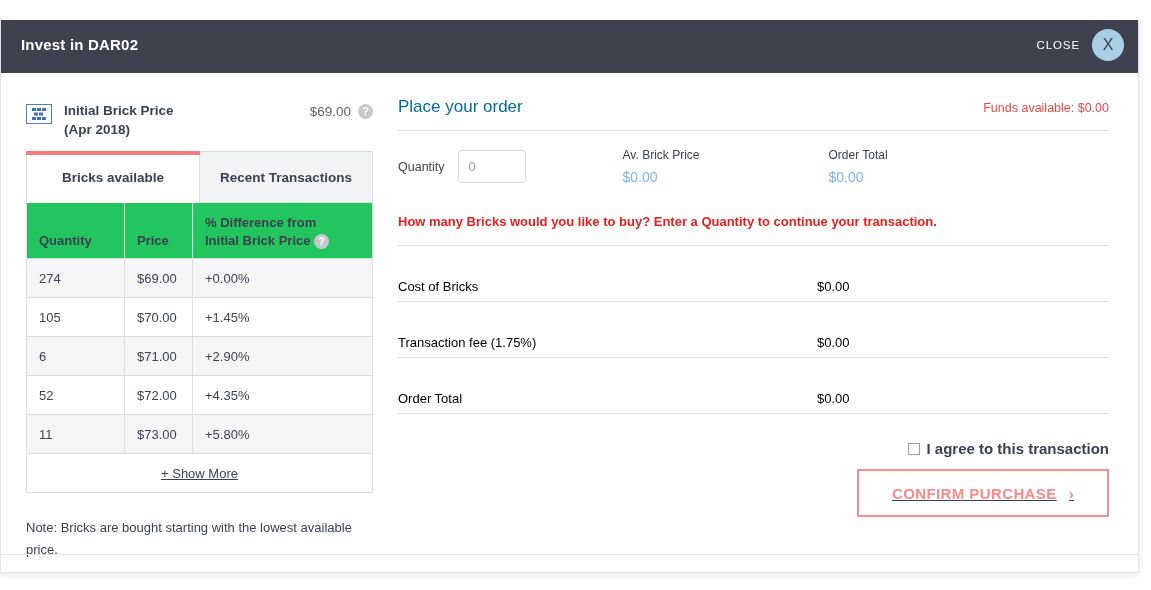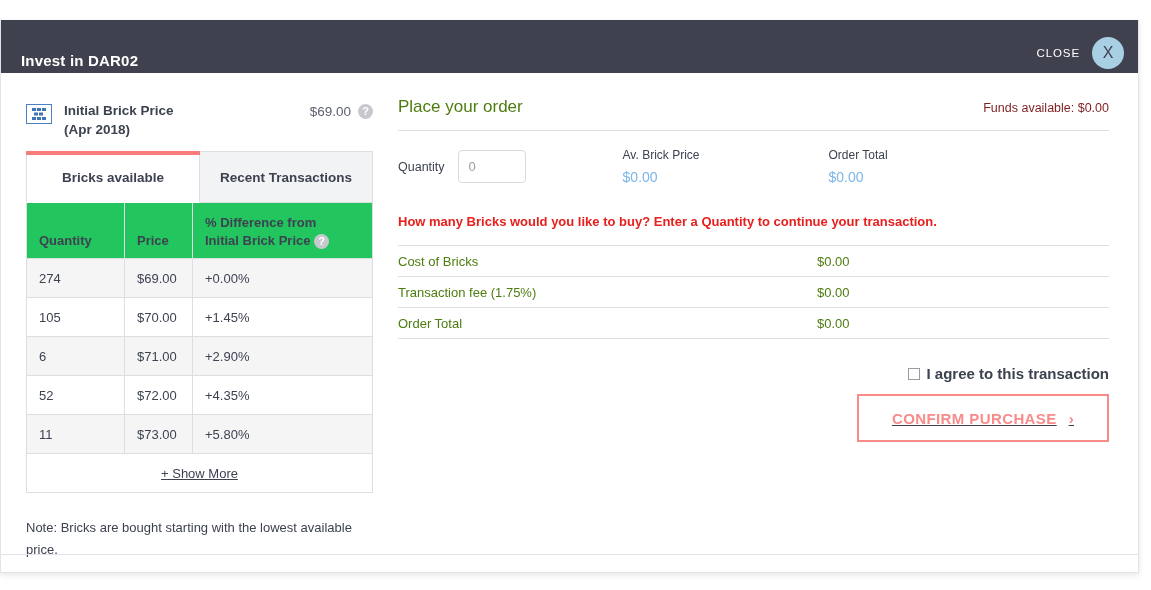--- a/index.html
+++ b/index.html
@@ -25,21 +25,21 @@
     border: 1px solid #e2e4e8;
     border-top: none;
     box-shadow: 0 2px 6px rgba(0,0,0,0.10);
   }
 
   
   .modal-header {
     height: 53px;
     background: #3f414e;
     display: flex;
-    align-items: flex-end;
+    align-items: center;
     padding: 0 14px 4px 20px;
     position: relative;
   }
   .modal-title {
     color: #ffffff;
     font-size: 15px;
     font-weight: bold;
     letter-spacing: 0.2px;
   }
   .header-right {
@@ -223,27 +223,27 @@
     position: relative;
   }
   .order-head {
     display: flex;
     align-items: baseline;
     border-bottom: 1px solid #dcdee2;
     padding-bottom: 13px;
   }
   .order-title {
     font-size: 17px;
-    color: #4d7c0f;
+    color: #0369a1;
     font-weight: normal;
   }
   .funds {
     margin-left: auto;
     font-size: 12.5px;
-    color: #7f1d1d;
+    color: #ef4444;
   }
 
   .qty-row {
     display: flex;
     align-items: center;
     margin-top: 17px;
   }
   .qty-label {
     font-size: 12.5px;
     color: #3d4251;
@@ -287,21 +287,22 @@
   .summary {
     margin-top: 16px;
     border-top: 1px solid #dcdee2;
   }
   .summary-row {
     display: flex;
     align-items: center;
     height: 31px;
     border-bottom: 1px solid #dcdee2;
     font-size: 13px;
-    color: #4d7c0f;
+    color: #000000;
+    margin-top: 25px;
   }
   .summary-row .sr-label { width: 419px; }
   .summary-row .sr-value { }
 
   .agree-row {
     display: flex;
     align-items: center;
     justify-content: flex-end;
     margin-top: 26px;
     gap: 6px;

